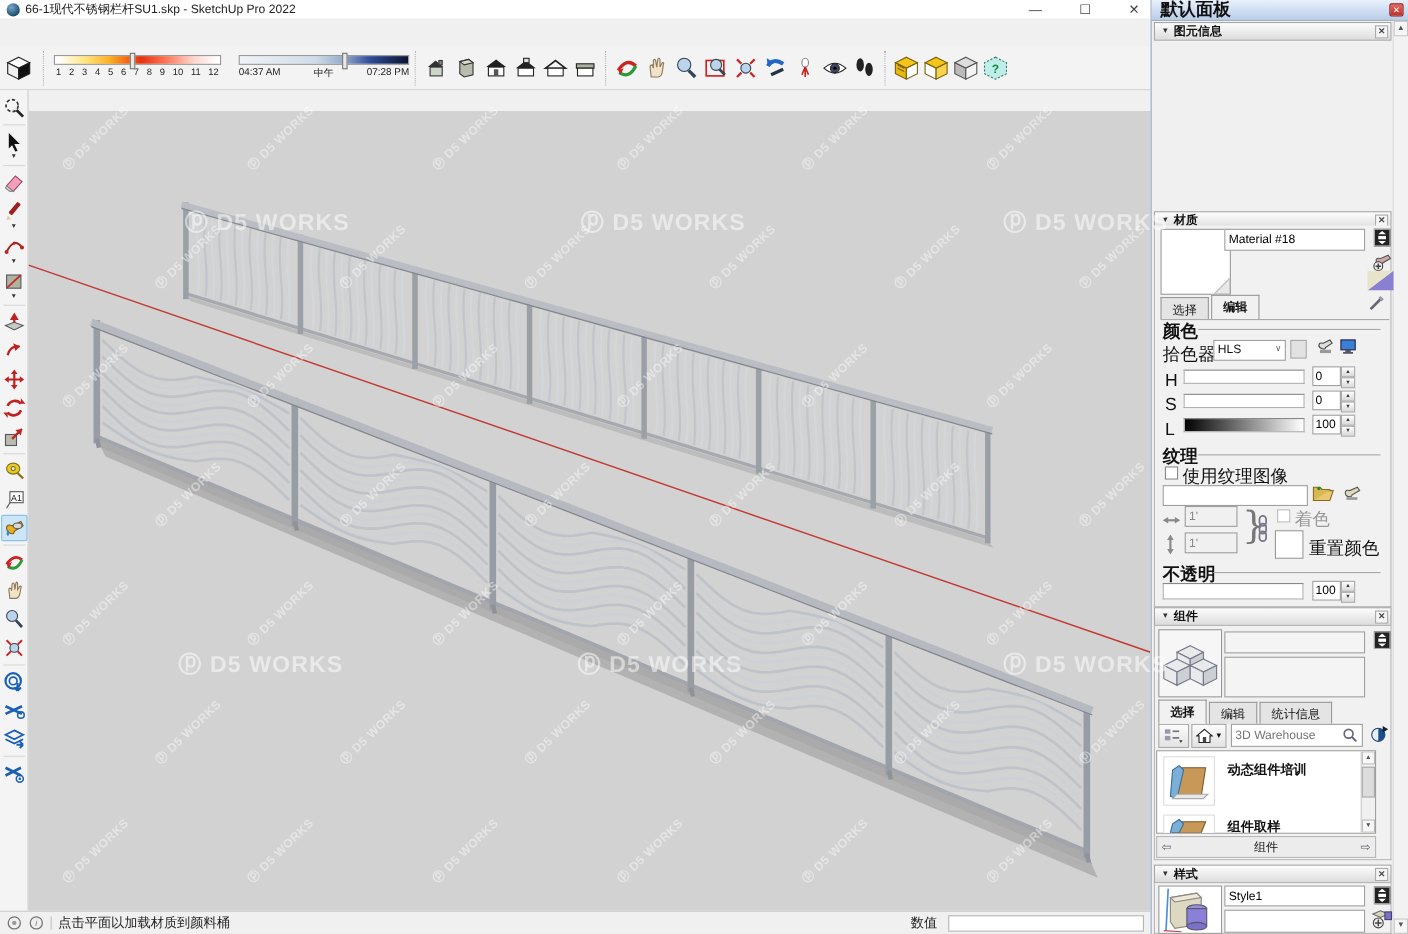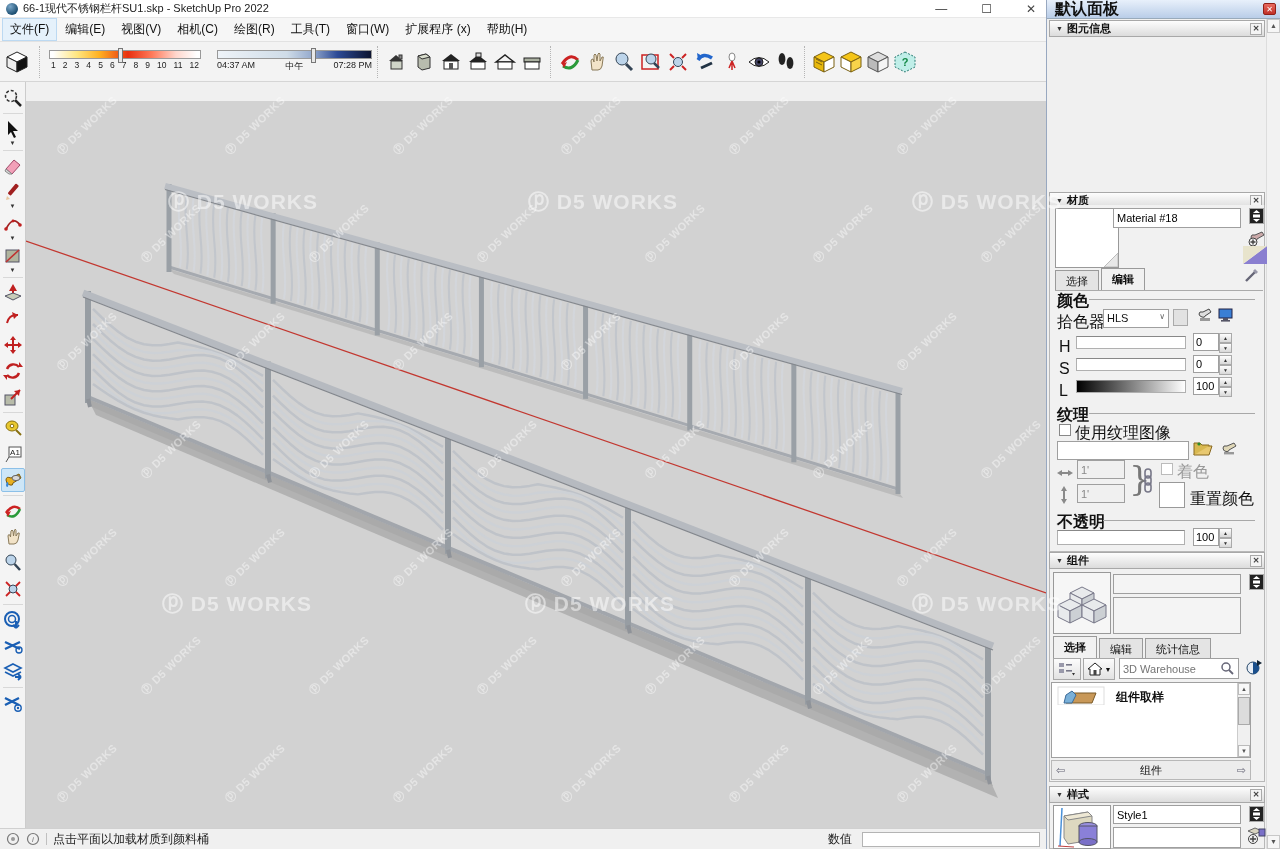--- a/index.html
+++ b/index.html
@@ -95,31 +95,20 @@
   <div class="titlebar">
     <span class="app-icon"></span>
     <span class="title-text">66-1现代不锈钢栏杆SU1.skp - SketchUp Pro 2022</span>
     <div class="win-controls">
       <span>—</span>
       <span>☐</span>
       <span>✕</span>
     </div>
   </div>
 
-  <div class="menubar">
-    <span class="menu-item hl">文件(F)</span>
-    <span class="menu-item">编辑(E)</span>
-    <span class="menu-item">视图(V)</span>
-    <span class="menu-item">相机(C)</span>
-    <span class="menu-item">绘图(R)</span>
-    <span class="menu-item">工具(T)</span>
-    <span class="menu-item">窗口(W)</span>
-    <span class="menu-item">扩展程序 (x)</span>
-    <span class="menu-item">帮助(H)</span>
-  </div>
 
   <div class="toolbar">
     <div class="tb-btn" style="width:34px">
       <svg width="26" height="26" viewBox="0 0 26 26">
           <polygon points="13,3 23,8 13,13 3,8" fill="#fff" stroke="#222"></polygon>
           <polygon points="3,8 13,13 13,23 3,18" fill="#eee" stroke="#222"></polygon>
           <polygon points="23,8 13,13 13,23 23,18" fill="#111" stroke="#222"></polygon>
         </svg>
     </div>
     <div class="tb-sep"></div>
@@ -851,20 +840,29 @@
           <circle cx="7" cy="7" r="4" fill="none" stroke="#667" stroke-width="1.5"></circle>
           <line x1="10" y1="10" x2="14" y2="14" stroke="#667" stroke-width="1.8"></line>
         </svg></div>
     <div style="position:absolute;left:197px;top:658px"><svg width="20" height="20" viewBox="0 0 20 20">
           <circle cx="9" cy="10" r="6" fill="#e8eef6" stroke="#246"></circle>
           <path d="M9 4 A6 6 0 0 1 9 16" fill="#1a4f8c"></path>
           <polygon points="13,2 18,5 13,8" fill="#123"></polygon>
         </svg></div>
 
     <div class="list-box" style="left:4px;top:682px;width:200px;height:76px">
+      <div style="display:flex;align-items:flex-start;padding:3px 4px">
+        <svg width="50" height="48" viewBox="0 0 50 48">
+            <rect x="2" y="2" width="46" height="44" fill="#fff" stroke="#ddd"></rect>
+            <polygon points="10,38 14,12 40,12 36,38" fill="#c89858" stroke="#7a5a28"></polygon>
+            <polygon points="8,38 10,14 16,10 20,14 14,40" fill="#7ab0d8" stroke="#3a6a98"></polygon>
+            <polygon points="10,40 38,40 42,36 14,36" fill="#e8e8e8" stroke="#aaa"></polygon>
+          </svg>
+        <span class="comp-row-label" style="margin:6px 0 0 10px">动态组件培训</span>
+      </div>
       <div style="display:flex;align-items:flex-start;padding:2px 4px">
         <svg width="50" height="20" viewBox="0 0 50 20">
             <rect x="2" y="2" width="46" height="18" fill="#fff" stroke="#ddd"></rect>
             <polygon points="10,18 14,8 40,8 36,18" fill="#c89858" stroke="#7a5a28"></polygon>
             <polygon points="8,18 10,10 16,6 20,10 16,18" fill="#7ab0d8" stroke="#3a6a98"></polygon>
           </svg>
         <span class="comp-row-label" style="margin:4px 0 0 10px">组件取样</span>
       </div>
       <div style="position:absolute;right:0;top:0;width:13px;height:100%;background:#f0f0f0;border-left:1px solid #ccc">
         <div style="height:12px;background:#f8f8f8;border:1px solid #bbb;font-size:6px;text-align:center;line-height:10px;color:#555">▲</div>

